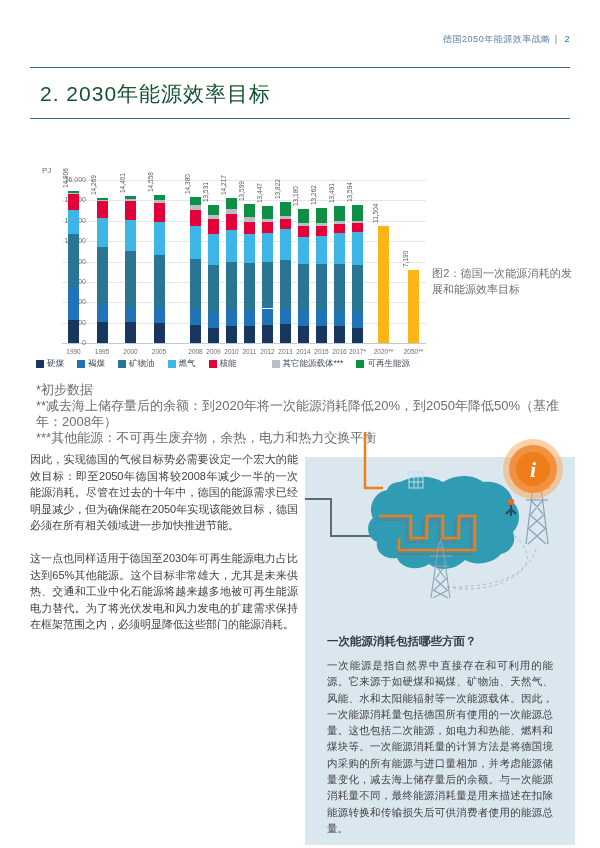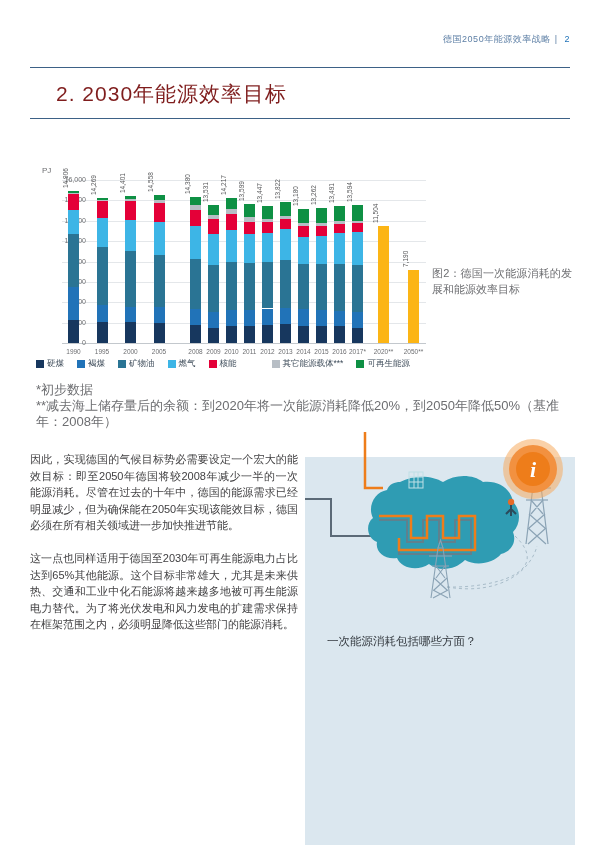--- a/index.html
+++ b/index.html
@@ -12,21 +12,21 @@
 
   
   .header{position:absolute;top:33px;right:30px;font-size:9px;color:#5d7fa5;letter-spacing:.5px;}
   .header .pg{color:#2173b8;margin-left:3px;}
   .header .sep{margin:0 4px;color:#5d7fa5;}
   .rule{position:absolute;left:30px;right:30px;height:0;border-top:1px solid #3d6186;}
   .rule1{top:67px;}
   .rule2{top:118px;}
 
   
-  .title{position:absolute;left:56px;top:80px;font-size:21px;color:#7f1d1d;font-weight:500;letter-spacing:1px;text-align:center;}
+  .title{position:absolute;left:40px;top:80px;font-size:21px;color:#14532d;font-weight:500;letter-spacing:1px;text-align:center;}
 
   
   .chart{position:absolute;left:30px;top:158px;width:540px;height:290px;}
   .pj{position:absolute;left:12px;top:8px;font-size:8px;color:#6d6e71;}
   .plot{position:absolute;left:32px;top:22px;width:364px;height:163px;}
   .gridline{position:absolute;left:0;right:0;height:0;border-top:1px solid #e4e7ea;}
   .gridline.axis{border-top:1px solid #c3c8cd;}
   .ytick{position:absolute;right:340px;width:60px;text-align:right;font-size:7px;color:#6d6e71;}
   .bar-seg{position:absolute;width:11px;}
   .bar-label{position:absolute;font-size:6.5px;color:#58595b;white-space:nowrap;
@@ -41,21 +41,21 @@
   
   .figcap{position:absolute;left:432px;top:266px;width:140px;font-size:11px;line-height:15.5px;color:#6d6e71;text-align:justify;}
   .figcap .src{margin-top:14px;}
 
   
   .bodycol{position:absolute;left:30px;top:451px;width:268px;font-size:11px;line-height:16.6px;color:#414042;text-align:justify;}
   .bodycol p{margin:0 0 16px 0;}
 
   
   .panel{position:absolute;left:305px;top:457px;width:270px;height:388px;background:#dbe7ef;}
-  .panel-title{position:absolute;left:22px;top:177px;width:226px;font-size:11.5px;font-weight:normal;color:#33393f;}
+  .panel-title{position:absolute;left:22px;top:177px;width:226px;font-size:11.5px;font-weight:bold;color:#33393f;}
   .panel-body{position:absolute;left:22px;top:200px;width:226px;font-size:10.5px;line-height:16.3px;text-align:justify;color:#414042;}
   .illus{position:absolute;left:0;top:-27px;width:270px;height:210px;overflow:visible;}
 </style>
 </head>
 <body>
 
 <div class="page">
 
   <div class="header">
     <span>德国2050年能源效率战略</span><span class="sep">|</span><span class="pg">2</span>
@@ -245,20 +245,21 @@
           <div class="">其它能源载体***</div>
         </div>
         <div class="item">
           <div class="sw" style="background: rgb(14, 144, 68);"></div>
           <div class="">可再生能源</div>
         </div>
       </div>
     <div class="notes">
       <div>*初步数据</div>
       <div>**减去海上储存量后的余额：到2020年将一次能源消耗降低20%，到2050年降低50%（基准年：2008年）</div>
+      <div>***其他能源：不可再生废弃物，余热，电力和热力交换平衡</div>
     </div>
   </div>
 
   <div class="figcap">
     <div>图2：德国一次能源消耗的发展和能源效率目标</div>
   </div>
 
   <div class="bodycol">
     <p>因此，实现德国的气候目标势必需要设定一个宏大的能效目标：即至2050年德国将较2008年减少一半的一次能源消耗。尽管在过去的十年中，德国的能源需求已经明显减少，但为确保能在2050年实现该能效目标，德国必须在所有相关领域进一步加快推进节能。</p>
     <p>这一点也同样适用于德国至2030年可再生能源电力占比达到65%其他能源。这个目标非常雄大，尤其是未来供热、交通和工业中化石能源将越来越多地被可再生能源电力替代。为了将光伏发电和风力发电的扩建需求保持在框架范围之内，必须明显降低这些部门的能源消耗。</p>
@@ -317,15 +318,16 @@
       </g>
 
       <g>
         <circle cx="228" cy="39" r="30" fill="#f6ac60" opacity="0.55"></circle>
         <circle cx="228" cy="39" r="24" fill="#f29140"></circle>
         <circle cx="228" cy="39" r="17" fill="#ee7d1a"></circle>
         <text x="228" y="47" text-anchor="middle" font-family="Liberation Serif, DejaVu Serif, serif" font-size="22" font-style="italic" font-weight="bold" fill="#ffffff">i</text>
       </g>
     </svg>
     <div class="panel-title">一次能源消耗包括哪些方面？</div>
+    <div class="panel-body">一次能源是指自然界中直接存在和可利用的能源。它来源于如硬煤和褐煤、矿物油、天然气、风能、水和太阳能辐射等一次能源载体。因此，一次能源消耗量包括德国所有使用的一次能源总量。这也包括二次能源，如电力和热能、燃料和煤块等。一次能源消耗量的计算方法是将德国境内采购的所有能源与进口量相加，并考虑能源储量变化，减去海上储存量后的余额。与一次能源消耗量不同，最终能源消耗量是用来描述在扣除能源转换和传输损失后可供消费者使用的能源总量。</div>
   </div>
 
 </div>
 
 </body></html>

